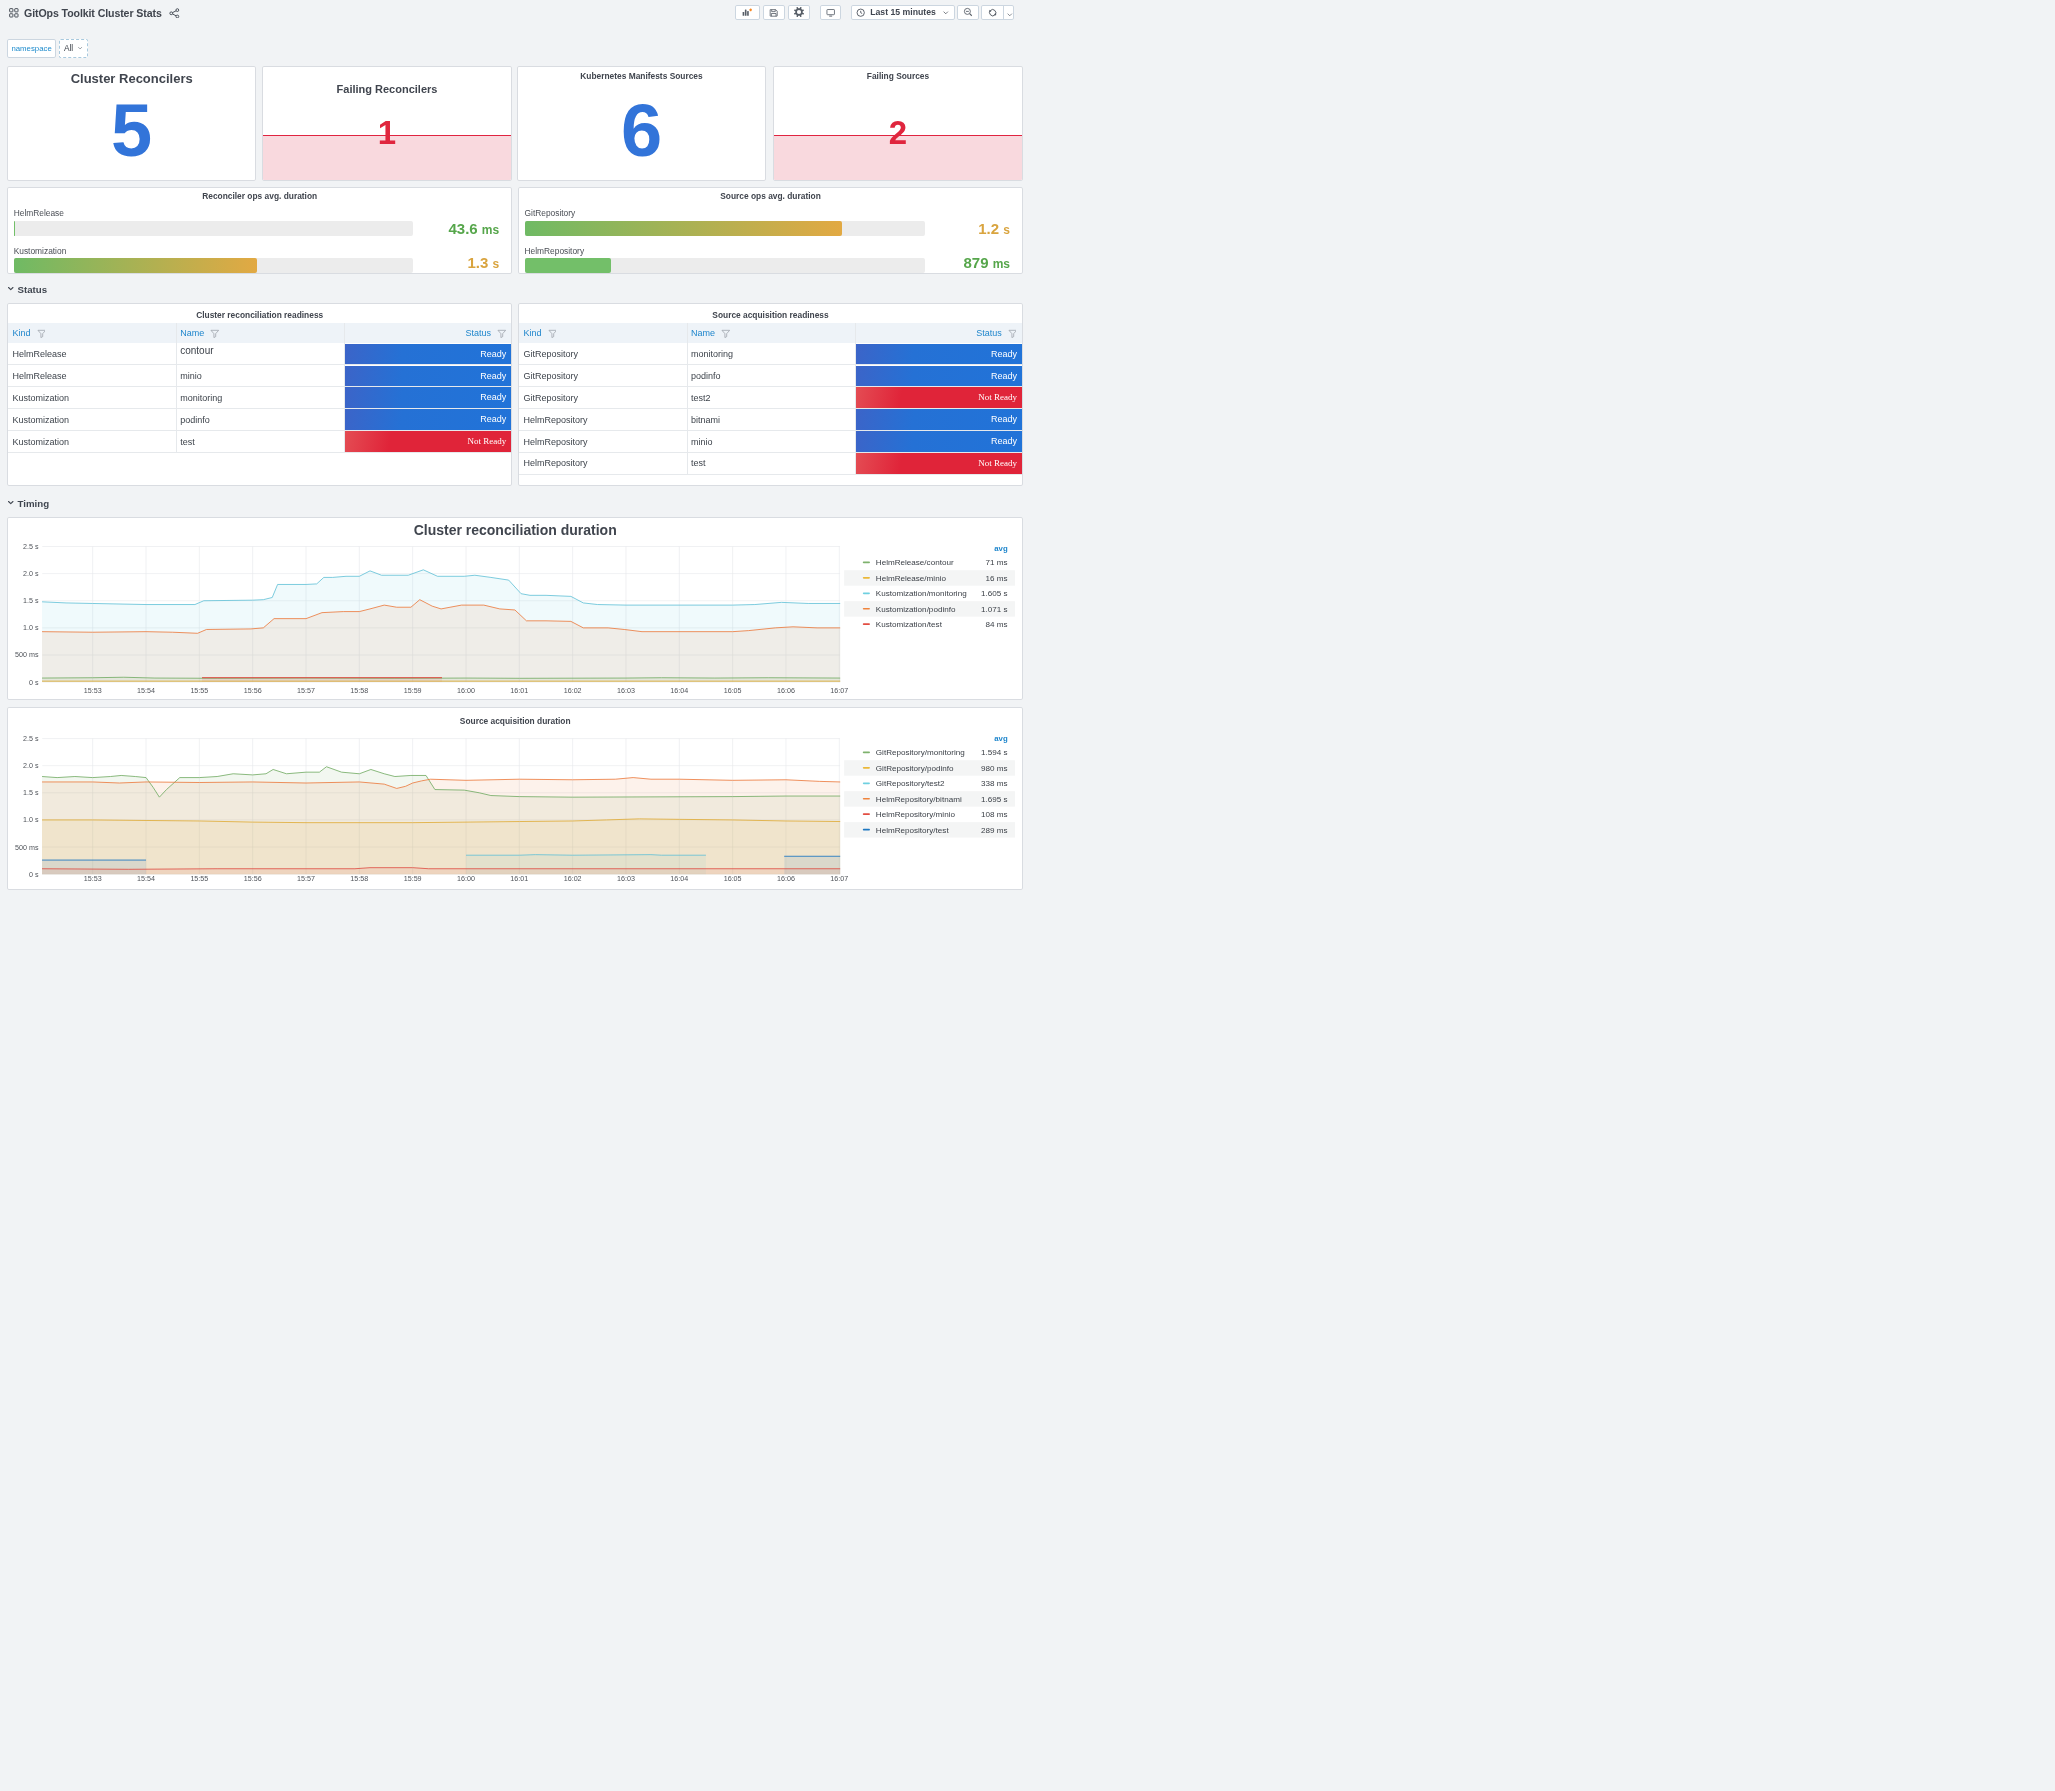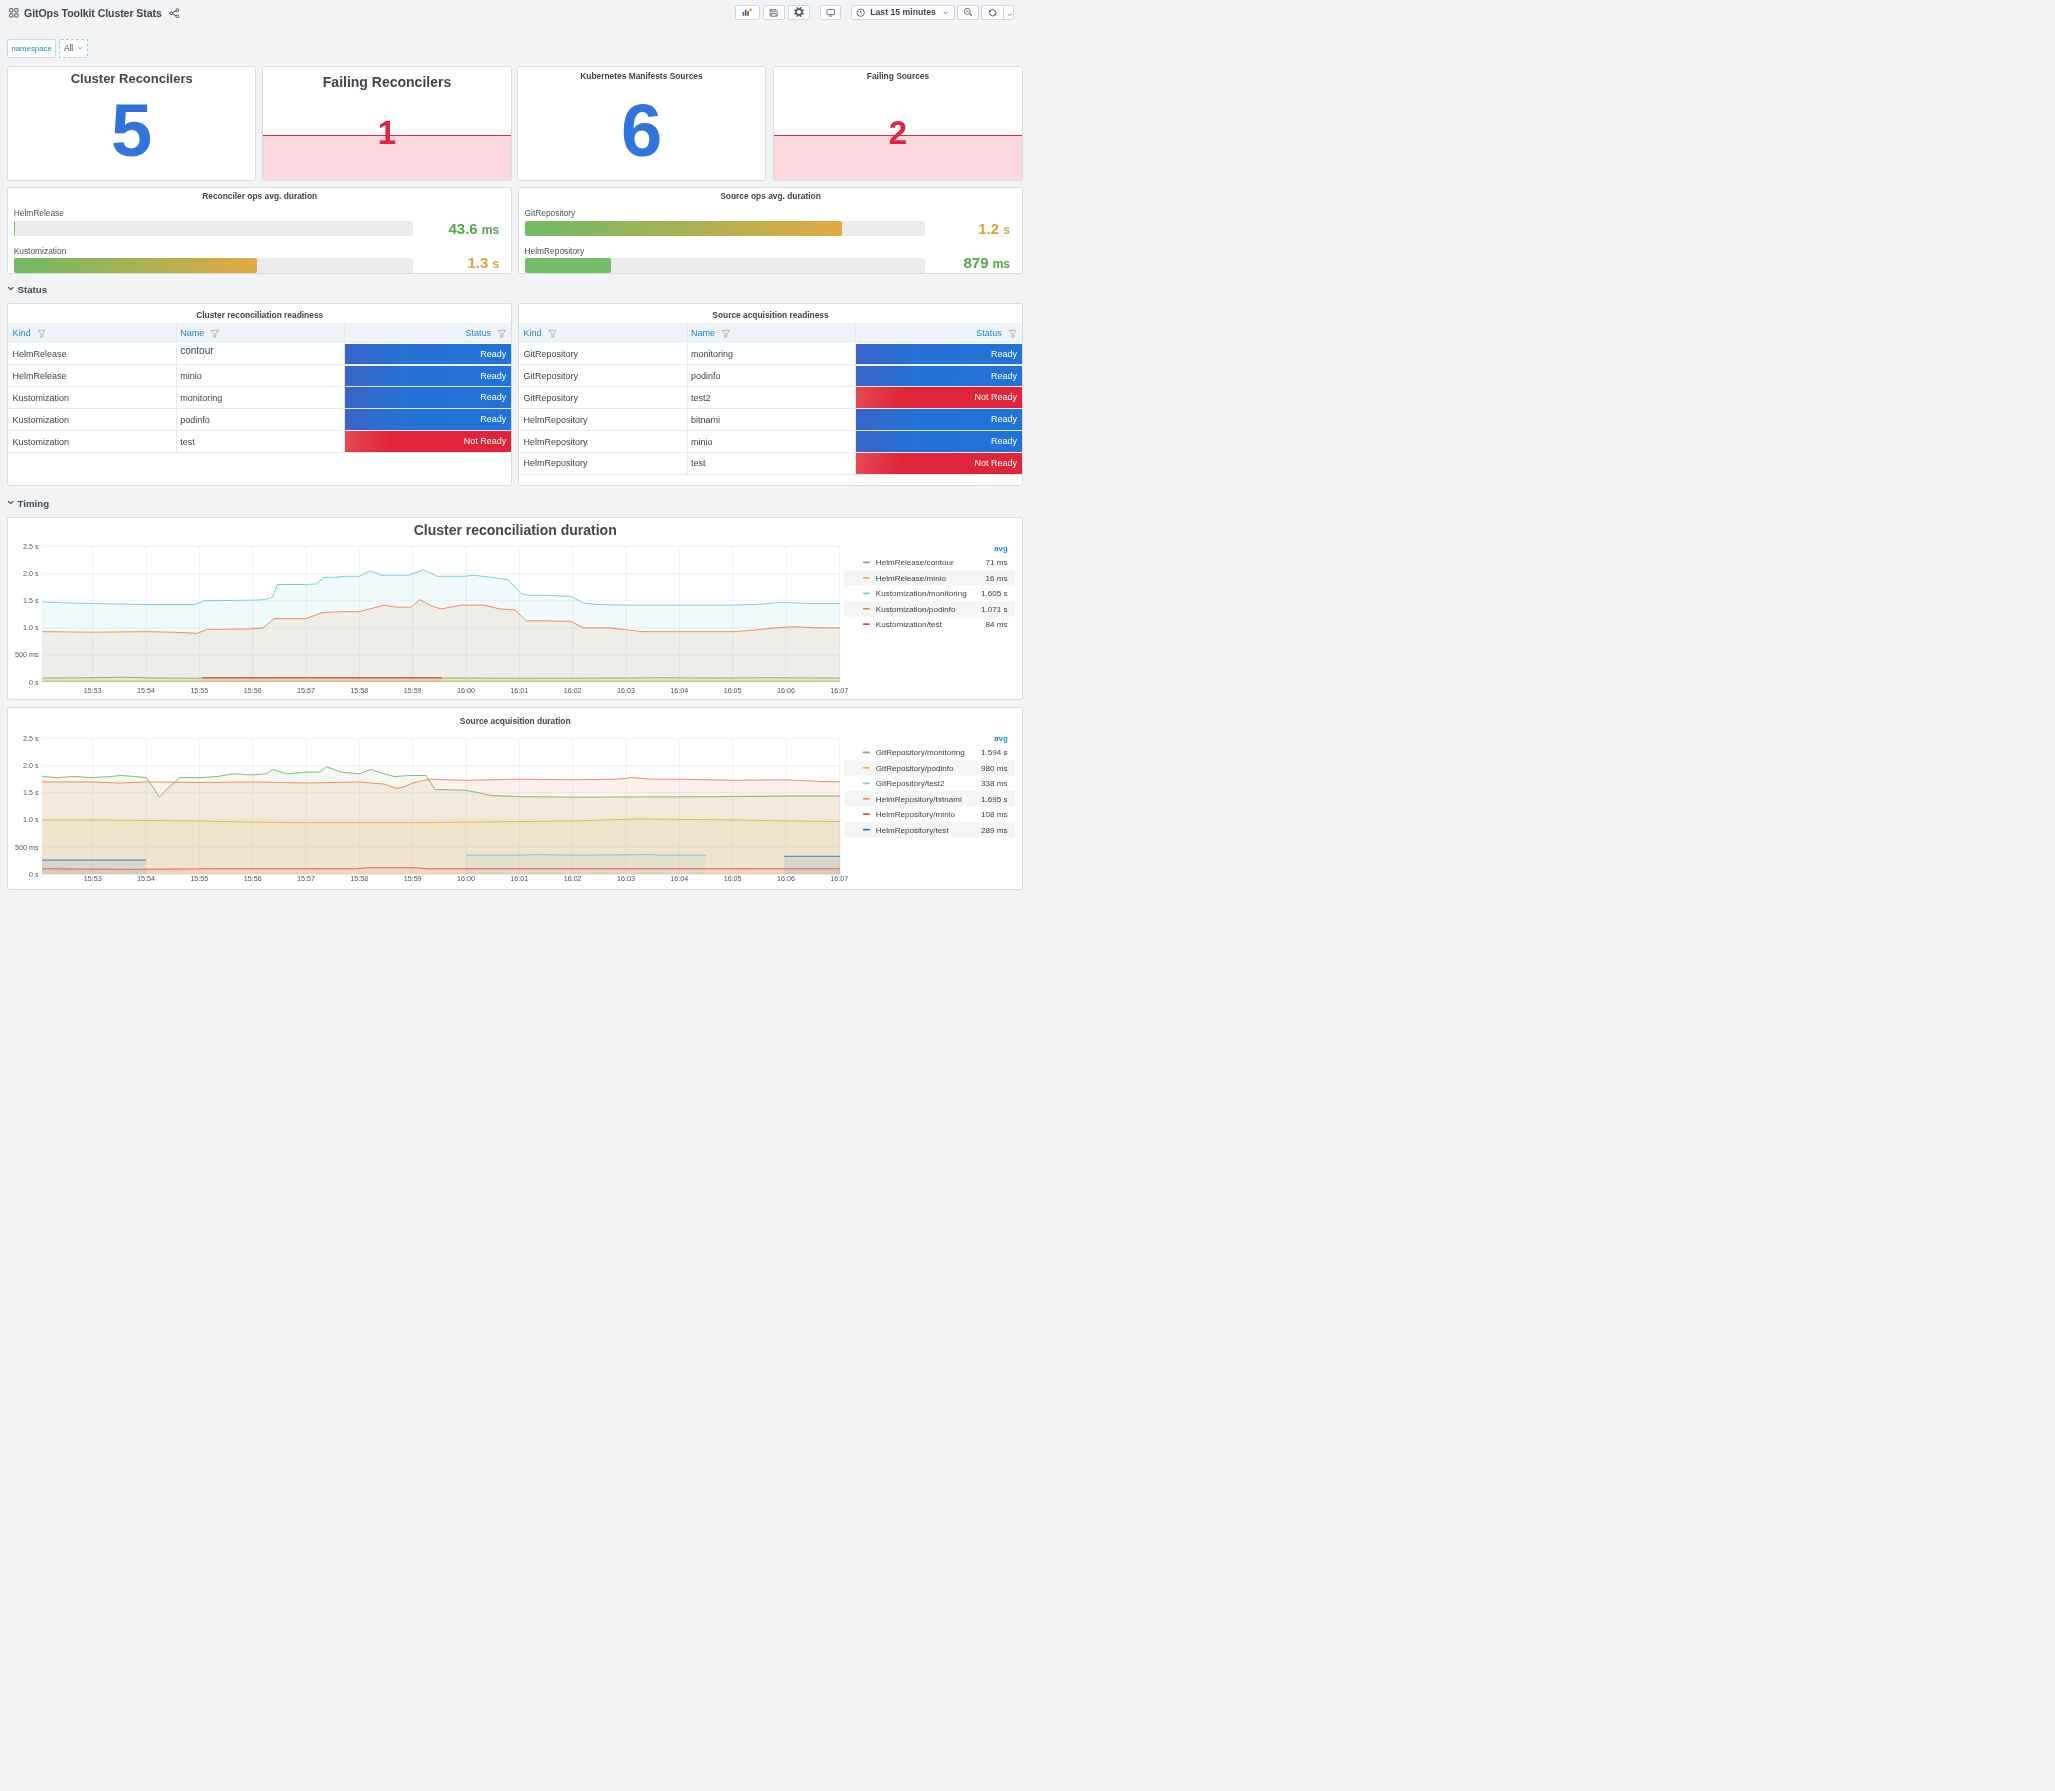--- a/index.html
+++ b/index.html
@@ -4,21 +4,21 @@
 html,body { width:1028px; height:896px; background:#f1f3f5; font-family:"Liberation Sans",sans-serif; overflow:hidden; position:relative; }
 .abs { position:absolute; }
 .panel { position:absolute; background:#fff; border:0.6px solid #d9dce1; border-radius:1.9px; }
 .ptitle { position:absolute; left:0; right:0; text-align:center; font-weight:bold; color:#40454e; }
 .btn { position:absolute; background:#fff; border:0.6px solid #ccd6e0; border-radius:1.9px; display:flex; align-items:center; justify-content:center; }
 .trk { position:absolute; background:#ececec; border-radius:1.9px; }
 .fill { position:absolute; border-radius:1.9px; }
 .blab { position:absolute; font-size:8.4px; color:#4a4e55; line-height:8.7px; }
 .bval { position:absolute; font-weight:bold; text-align:right; }
 .ready { background:linear-gradient(100deg,#3c64c8 0%,#2571d5 35%,#2173d8 100%); }
-.nready { background:linear-gradient(100deg,#e44d54 0%,#e02439 28%); }
+.nready { background:linear-gradient(100deg,#e44d54 0%,#e02439 28%);font-family:Liberation Serif, serif; }
 .sech { position:absolute; font-size:9.7px; font-weight:bold; color:#404650; }
 </style></head><body>
 <div class="abs" style="left:9.4px;top:8px"><svg width="10" height="10" viewBox="0 0 16 16" style="">
       <g fill="none" stroke="#404650" stroke-width="1.5">
         <rect x="1" y="1" width="5.2" height="5.2" rx="0.8"></rect>
         <rect x="9.2" y="1" width="5.2" height="5.2" rx="0.8"></rect>
         <rect x="1" y="9.2" width="5.2" height="5.2" rx="0.8"></rect>
         <rect x="9.2" y="9.2" width="5.2" height="5.2" rx="0.8"></rect>
       </g>
     </svg></div>
@@ -117,21 +117,21 @@
     <span style="font-size:8.4px;color:#3d434b;margin-right:3.7px">All</span>
     <svg width="6.2" height="6.2" viewBox="0 0 16 16" style="">
       <path d="M4 6.2 L8 10.2 L12 6.2" fill="none" stroke="#565d66" stroke-width="1.5" stroke-linecap="round" stroke-linejoin="round"></path>
     </svg>
   </div>
 <div class="panel" style="left:7.2px;top:66px;width:249px;height:115px;overflow:hidden">
     <div class="ptitle" style="top:3.7px;font-size:13px">Cluster Reconcilers</div>
     <div class="abs" style="left:0;right:0;top:27px;text-align:center;font-size:74px;font-weight:bold;color:#3274d9;line-height:74px">5</div>
   </div>
 <div class="panel" style="left:262px;top:66px;width:250px;height:115px;overflow:hidden">
-    <div class="ptitle" style="top:7px;font-size:14px">Failing Reconcilers</div>
+    <div class="ptitle" style="top:16px;font-size:11px">Failing Reconcilers</div>
     <div class="abs" style="left:0;right:0;top:68px;bottom:0;background:#f9d9de;border-top:0.9px solid #e02440"></div>
     <div class="abs" style="left:0;right:0;top:49px;text-align:center;font-size:33px;font-weight:bold;color:#e0263e;line-height:33px">1</div>
   </div>
 <div class="panel" style="left:517px;top:66px;width:249px;height:115px;overflow:hidden">
     <div class="ptitle" style="top:3.7px;font-size:8.4px">Kubernetes Manifests Sources</div>
     <div class="abs" style="left:0;right:0;top:27px;text-align:center;font-size:74px;font-weight:bold;color:#3274d9;line-height:74px">6</div>
   </div>
 <div class="panel" style="left:773px;top:66px;width:250px;height:115px;overflow:hidden">
     <div class="ptitle" style="top:3.7px;font-size:8.4px">Failing Sources</div>
     <div class="abs" style="left:0;right:0;top:68px;bottom:0;background:#f9d9de;border-top:0.9px solid #e02440"></div>

